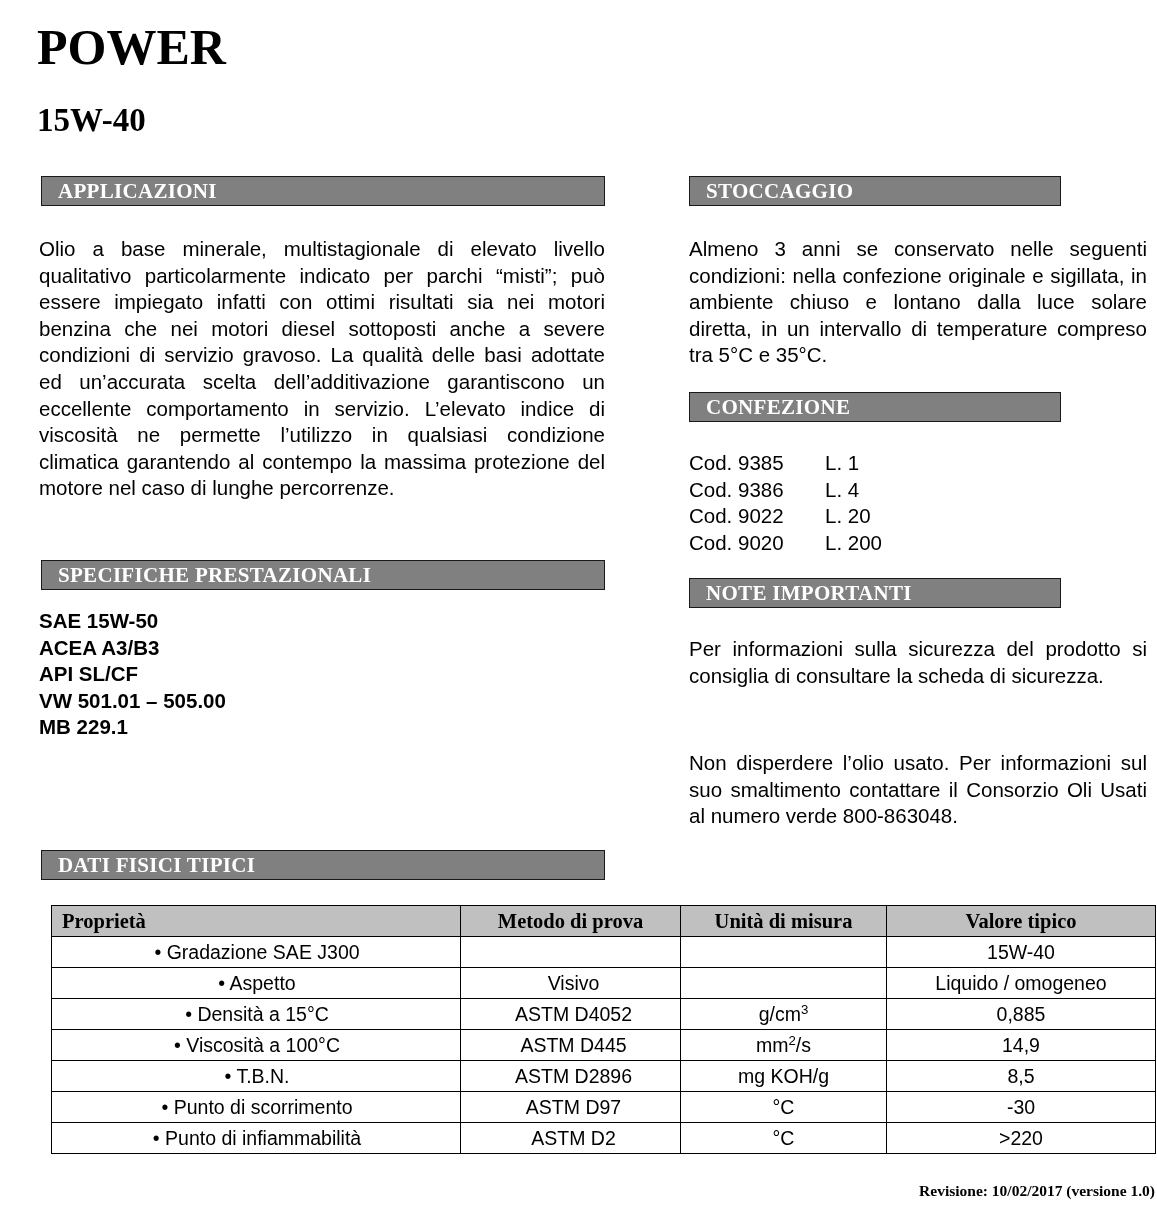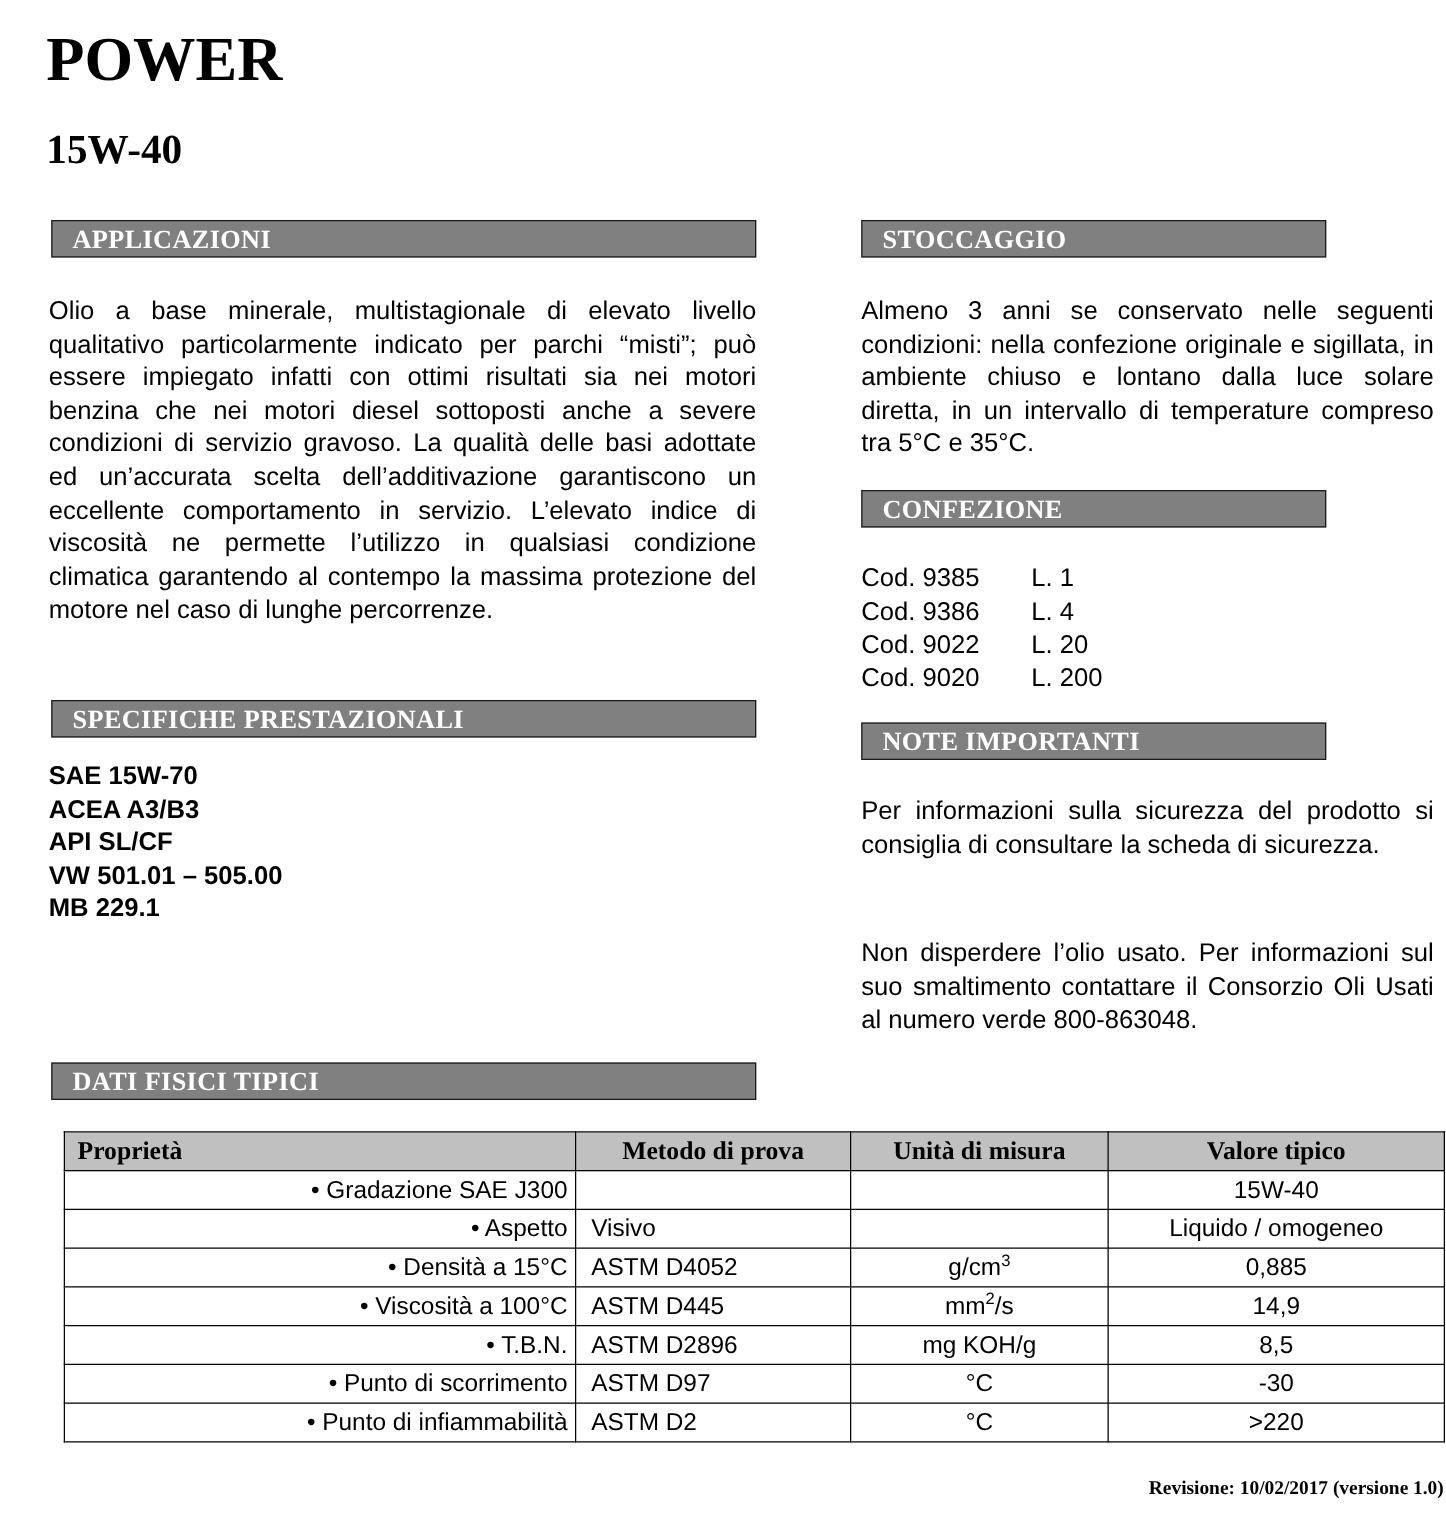--- a/index.html
+++ b/index.html
@@ -123,26 +123,26 @@
   }
   .data-table th {
     background: #c0c0c0;
     font-family: "Liberation Serif", serif;
     font-weight: bold;
     font-size: 20.5px;
     text-align: center;
   }
   .data-table th.first { text-align: left; padding-left: 10px; }
   .data-table td.prop {
-    text-align: right;
+    text-align: center;
     padding-left: 8px;
     white-space: nowrap;
   }
   .data-table td.ctr { text-align: center; }
-  .data-table td.method { text-align: left; padding-left: 12px; }
+  .data-table td.method { text-align: center; padding-left: 12px; }
   .col-a { width: 409px; }
   .col-b { width: 220px; }
   .col-c { width: 206px; }
   .col-d { width: 269px; }
   sup { font-size: 0.68em; vertical-align: super; line-height: 0; }
 
   
   .footer {
     position: absolute;
     right: 19px;
@@ -164,21 +164,21 @@
 
   <div class="bar col-left" style="top:176px;">
     <span class="bar-label">APPLICAZIONI</span>
   </div>
   <div class="para left" style="top:236px;">Olio a base minerale, multistagionale di elevato livello qualitativo particolarmente indicato per parchi “misti”; può essere impiegato infatti con ottimi risultati sia nei motori benzina che nei motori diesel sottoposti anche a severe condizioni di servizio gravoso. La qualità delle basi adottate ed un’accurata scelta dell’additivazione garantiscono un eccellente comportamento in servizio. L’elevato indice di viscosità ne permette l’utilizzo in qualsiasi condizione climatica garantendo al contempo la massima protezione del motore nel caso di lunghe percorrenze.</div>
 
   <div class="bar col-left" style="top:560px;">
     <span class="bar-label">SPECIFICHE PRESTAZIONALI</span>
   </div>
   <div class="spec-list">
-    <div>SAE 15W-70</div>
+    <div>SAE 15W-50</div>
     <div>ACEA A3/B3</div>
     <div>API SL/CF</div>
     <div>VW 501.01 – 505.00</div>
     <div>MB 229.1</div>
   </div>
 
   <div class="bar col-right" style="top:176px;">
     <span class="bar-label">STOCCAGGIO</span>
   </div>
   <div class="para right" style="top:236px;">Almeno 3 anni se conservato nelle seguenti condizioni: nella confezione originale e sigillata, in ambiente chiuso e lontano dalla luce solare diretta, in un intervallo di temperature compreso tra 5°C e 35°C.</div>

